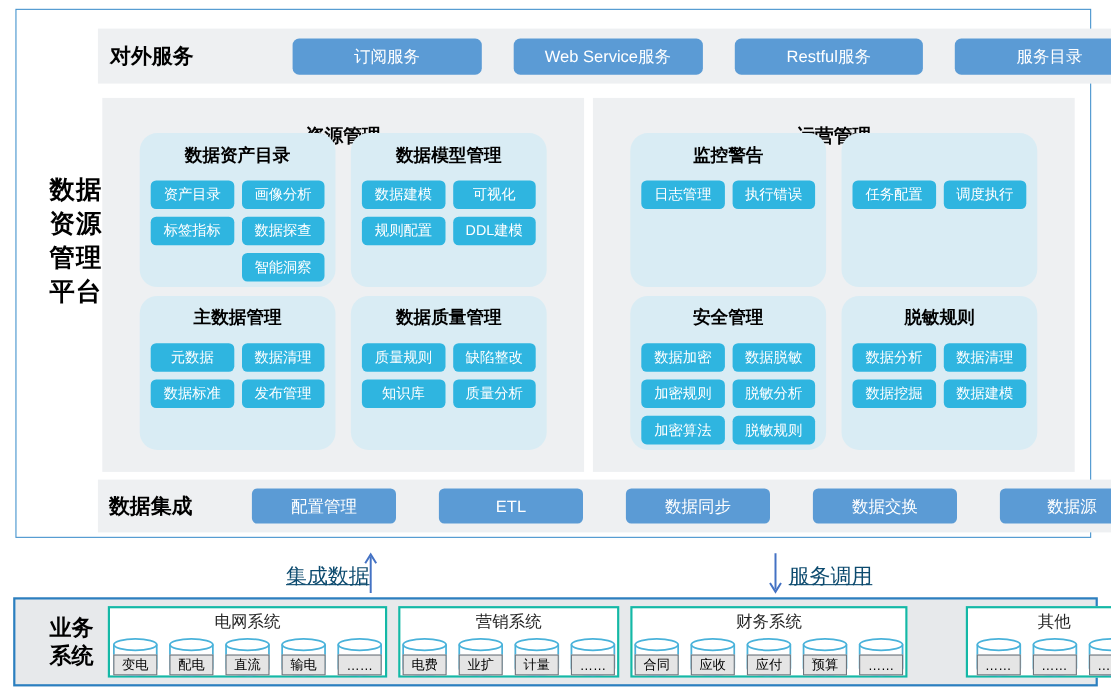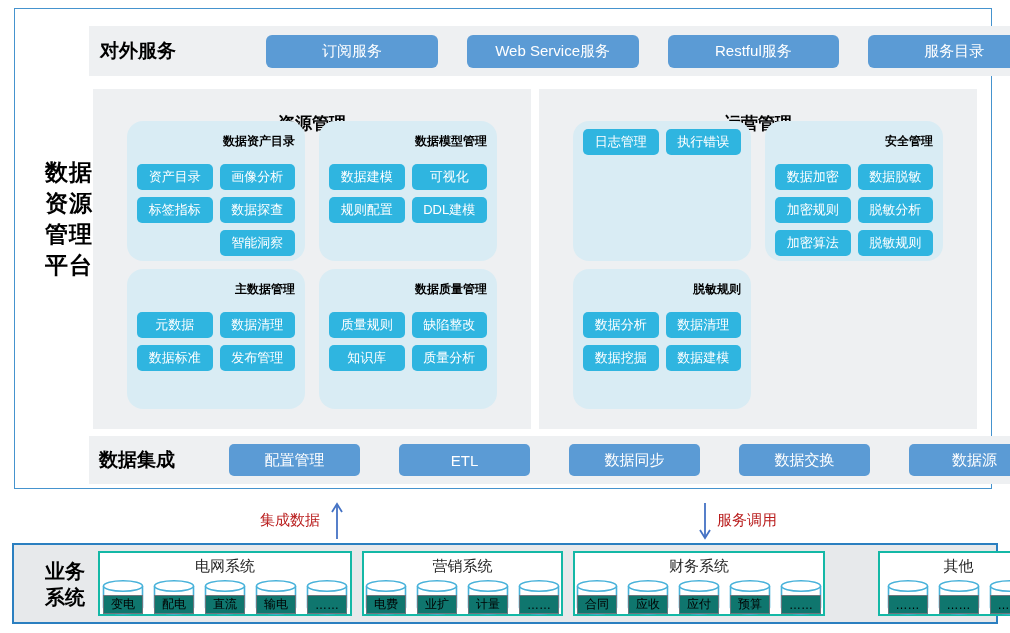--- a/index.html
+++ b/index.html
@@ -31,43 +31,43 @@
   .band-bottom .band-buttons{gap:39px;}
   .blue-btn{flex:1;height:33px;background:var(--steel);border-radius:6px;color:#fff;font-size:15px;display:flex;align-items:center;justify-content:center;white-space:nowrap;cursor:default;}
   .band-bottom .blue-btn{height:32px;border-radius:5px;}
 
   
   .main{position:absolute;left:78px;top:80px;width:884px;height:340px;display:flex;gap:8px;}
   .panel{flex:1;background:var(--panel-gray);position:relative;}
   .panel-title{text-align:center;font-weight:700;font-size:17px;padding-top:23px;}
   .groups{position:absolute;left:0;right:0;top:32px;display:grid;grid-template-columns:178px 178px;grid-auto-rows:140px;gap:8px 14px;justify-content:center;}
   .subbox{background:var(--subbox-blue);border-radius:16px;padding:8px 10px 0;box-sizing:border-box;}
-  .subbox-title{height:27px;line-height:25px;margin-bottom:8px;text-align:right;font-size:12px;font-weight:700;}
+  .subbox-title{height:27px;line-height:25px;margin-bottom:8px;text-align:center;font-size:16px;font-weight:700;}
   .btn-grid{display:grid;grid-template-columns:1fr 1fr;gap:7px;}
   .cbtn{height:26px;background:var(--cyan);border-radius:5px;color:#fff;font-size:13px;display:flex;align-items:center;justify-content:center;white-space:nowrap;cursor:default;text-align:center;}
   .cbtn.ghost{visibility:hidden;}
 
   
-  .flow-label{position:absolute;font-size:15px;color:#b91c1c;white-space:nowrap;}
+  .flow-label{position:absolute;font-size:19px;color:#0c4a6e;white-space:nowrap;text-decoration:underline;}
   .arrow-svg{position:absolute;}
 
   
   .business{position:absolute;left:12px;top:543px;width:986px;height:81px;background:#e7e9eb;border:2px solid var(--biz-border);box-sizing:border-box;}
   .biz-label{position:absolute;left:31px;top:13px;font-size:20px;font-weight:700;line-height:26px;}
   .biz-groups{position:absolute;left:84px;top:6px;display:flex;gap:10px;}
   .biz-group{background:#fff;border:2px solid #14b8a6;box-sizing:border-box;height:65px;padding-top:4px;}
   .biz-group:nth-child(1){width:254px;}
   .biz-group:nth-child(2){width:201px;}
   .biz-group:nth-child(3){width:252px;}
   .biz-group:nth-child(4){width:161px;margin-left:43px;}
   .biz-title{text-align:center;font-size:15px;color:#272727;line-height:18px;}
   .cyl-row{display:flex;justify-content:center;gap:9px;margin-top:4px;}
   .cyl{position:relative;width:42px;height:37px;}
   .cyl svg{position:absolute;left:0;top:0;}
-  .cyl-label{position:absolute;left:1px;right:1px;bottom:2px;height:19px;background:#0f766e;border:1px solid #6d767e;font-size:12px;display:flex;align-items:center;justify-content:center;box-sizing:border-box;white-space:nowrap;}
+  .cyl-label{position:absolute;left:1px;right:1px;bottom:2px;height:19px;background:#e5e5e5;border:1px solid #6d767e;font-size:12px;display:flex;align-items:center;justify-content:center;box-sizing:border-box;white-space:nowrap;}
 </style>
 </head>
 <body>
 
 <div class="stage">
 
   <div class="platform">
     <div class="side-title">
         <div>数据</div>
         <div>资源</div>
@@ -126,23 +126,31 @@
                 <div class="cbtn">知识库</div>
                 <div class="cbtn">质量分析</div>
               </div>
             </div>
           </div>
         </div>
         <div class="panel">
           <div class="panel-title">运营管理</div>
           <div class="groups">
             <div class="subbox">
+              <div class="subbox-title">监控警告</div>
               <div class="btn-grid">
                 <div class="cbtn">日志管理</div>
                 <div class="cbtn">执行错误</div>
+              </div>
+            </div>
+            <div class="subbox">
+              <div class="subbox-title"></div>
+              <div class="btn-grid">
+                <div class="cbtn">任务配置</div>
+                <div class="cbtn">调度执行</div>
               </div>
             </div>
             <div class="subbox">
               <div class="subbox-title">安全管理</div>
               <div class="btn-grid">
                 <div class="cbtn">数据加密</div>
                 <div class="cbtn">数据脱敏</div>
                 <div class="cbtn">加密规则</div>
                 <div class="cbtn">脱敏分析</div>
                 <div class="cbtn">加密算法</div>

